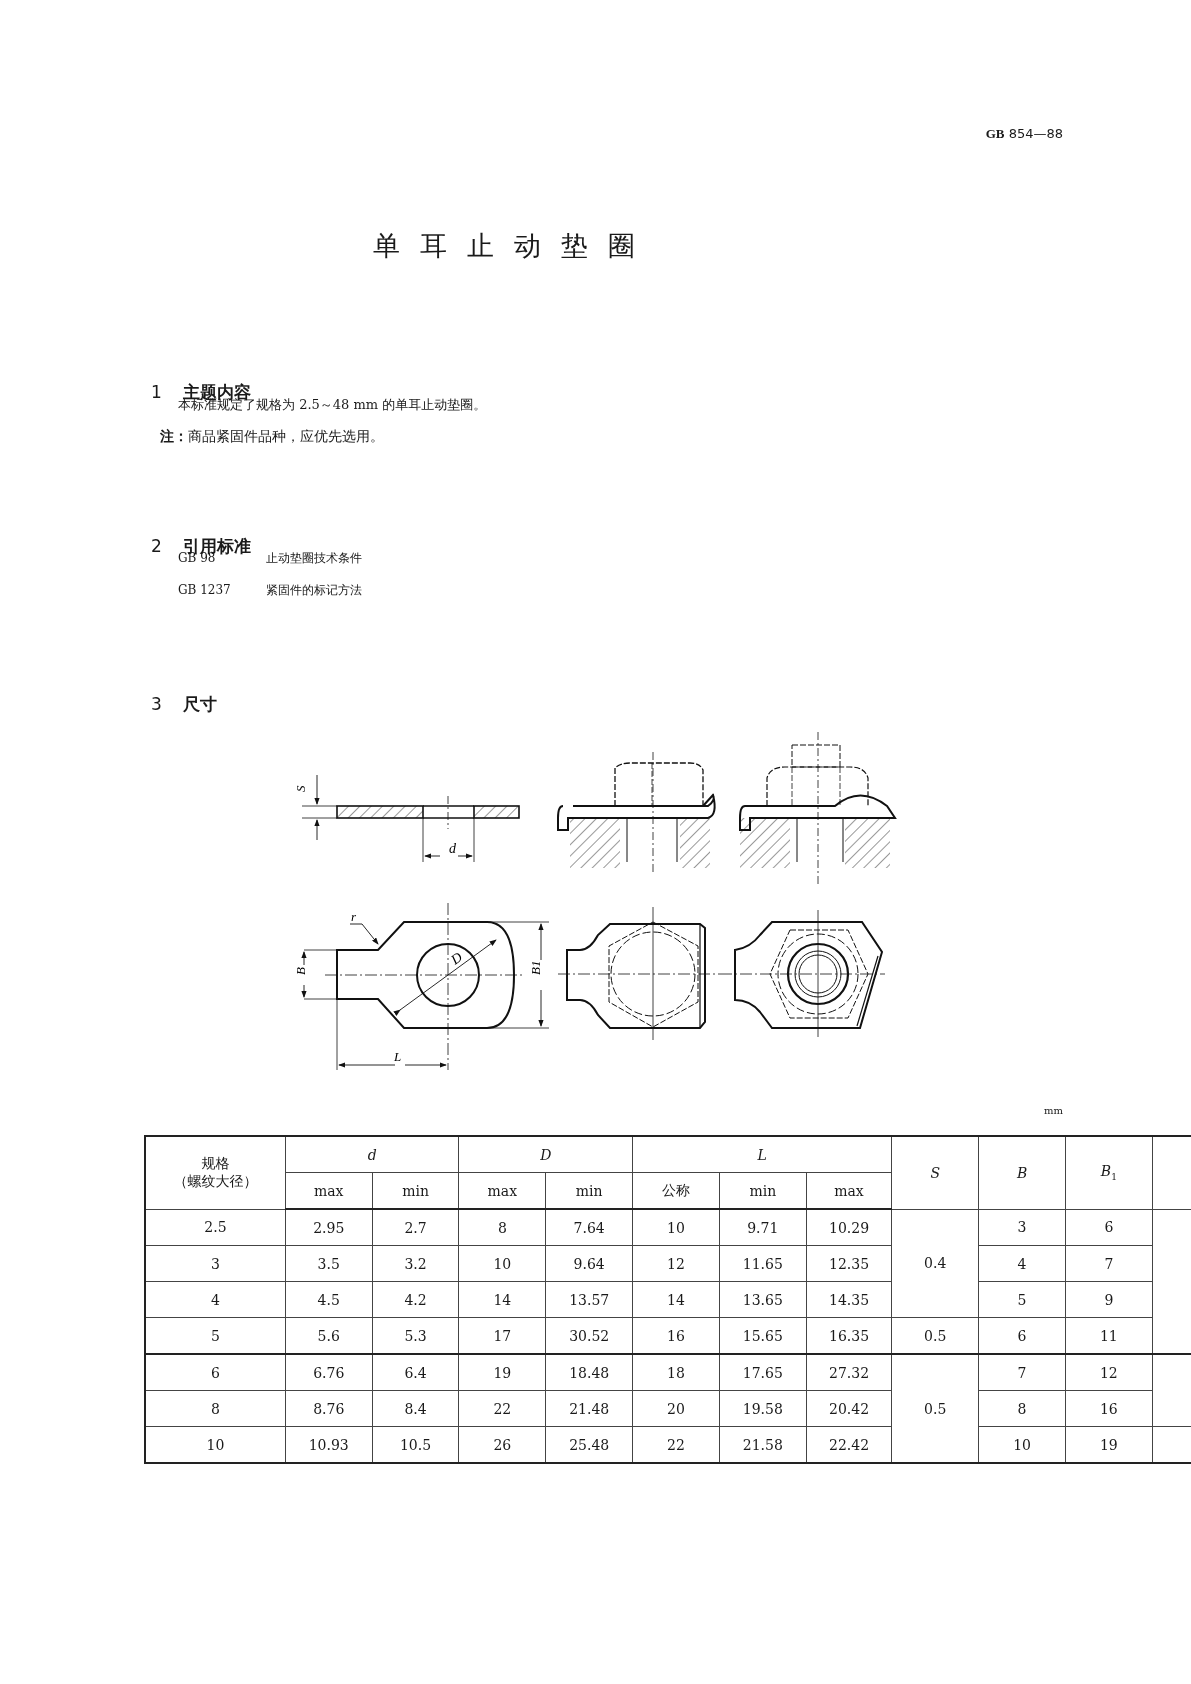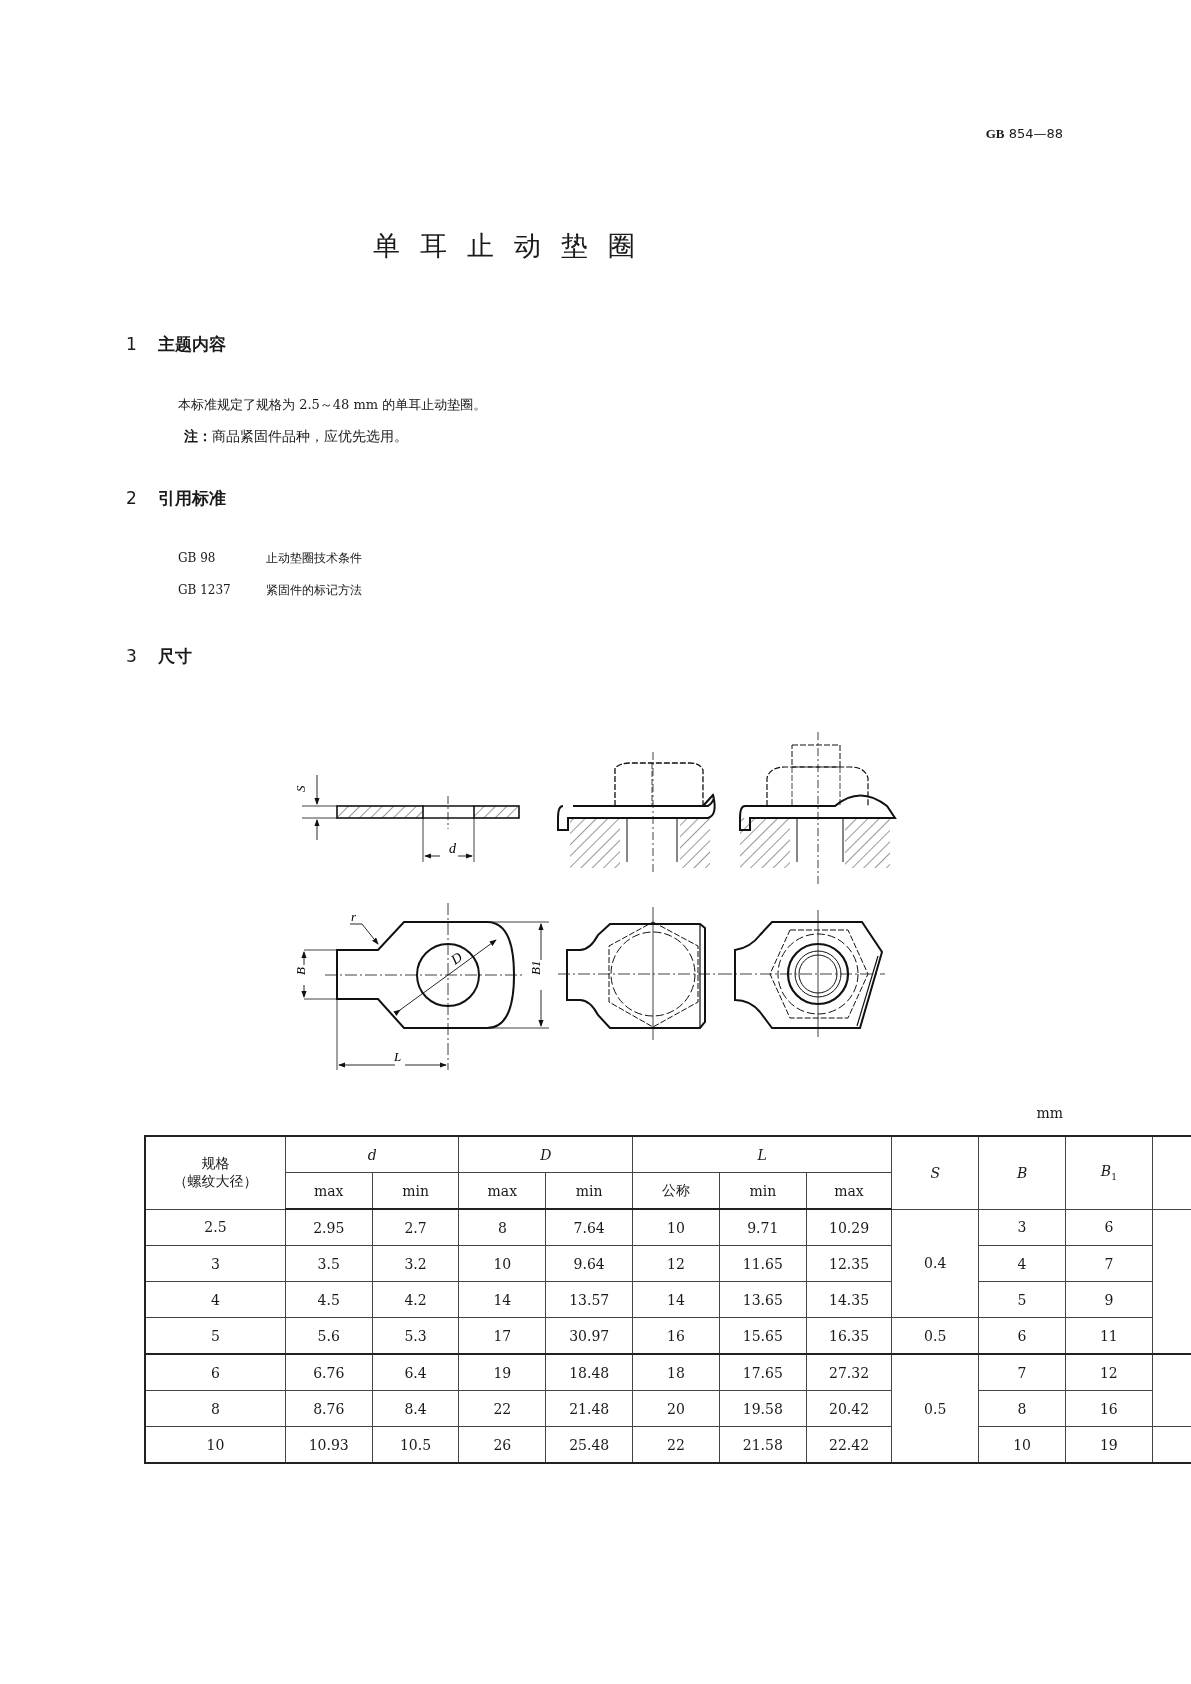--- a/index.html
+++ b/index.html
@@ -4,28 +4,28 @@
 <style>
   html, body { margin:0; padding:0; background:#fff; }
   body { width:1191px; height:1684px; position:relative; overflow:hidden;
          font-family:"DejaVu Serif","Liberation Serif",serif; color:#1a1a1a; }
   .abs { position:absolute; }
   .std-code { right:128px; top:126px; font-size:13px; }
   .std-code .gb { font-family:"Liberation Serif",serif; font-weight:bold; }
   .std-code .num { font-family:"DejaVu Sans","Liberation Sans",sans-serif; }
   .title { left:0; width:1028px; top:228px; text-align:center; font-size:27px;
            font-family:"DejaVu Sans","Liberation Sans",sans-serif; letter-spacing:20px; }
-  .sec { left:126px; font-size:17px; font-family:"DejaVu Sans","Liberation Sans",sans-serif; font-weight:bold; }
+  .sec { left:151px; font-size:17px; font-family:"DejaVu Sans","Liberation Sans",sans-serif; font-weight:bold;margin-top:48px; }
   .sec .n { display:inline-block; width:32px; font-weight:normal; }
   .para { left:178px; font-size:13px; }
-  .note { left:184px; font-size:14px;text-align:right; }
+  .note { left:160px; font-size:14px;text-align:right; }
   .note b { font-family:"DejaVu Sans","Liberation Sans",sans-serif; }
   .ref { left:178px; font-size:12px; }
   .ref .code { display:inline-block; width:88px; }
-  .unit { right:128px; top:1105px; font-size:14px; }
+  .unit { right:128px; top:1105px; font-size:10px; }
   table.dims { position:absolute; left:144px; top:1135px; width:1108px; border-collapse:collapse;
                font-size:14px; font-family:"DejaVu Serif","Liberation Serif",serif; }
   table.dims td, table.dims th { border:1px solid #444; text-align:center; font-weight:normal;
                height:35px; padding:0; }
   table.dims { border:2px solid #222; }
   table.dims tr.group-split td { border-top:2px solid #222; }
   table.dims .thick-bottom th { border-bottom:2px solid #222; }
   .it { font-style:italic; }
   svg.fig { position:absolute; left:0; top:0; }
 </style>
@@ -238,21 +238,21 @@
       <td>13.65</td>
       <td>14.35</td>
       <td>5</td>
       <td>9</td>
     </tr>
     <tr>
       <td>5</td>
       <td>5.6</td>
       <td>5.3</td>
       <td>17</td>
-      <td>30.97</td>
+      <td>30.52</td>
       <td>16</td>
       <td>15.65</td>
       <td>16.35</td>
       <td>0.5</td>
       <td>6</td>
       <td>11</td>
     </tr>
     <tr class="group-split">
       <td>6</td>
       <td>6.76</td>

